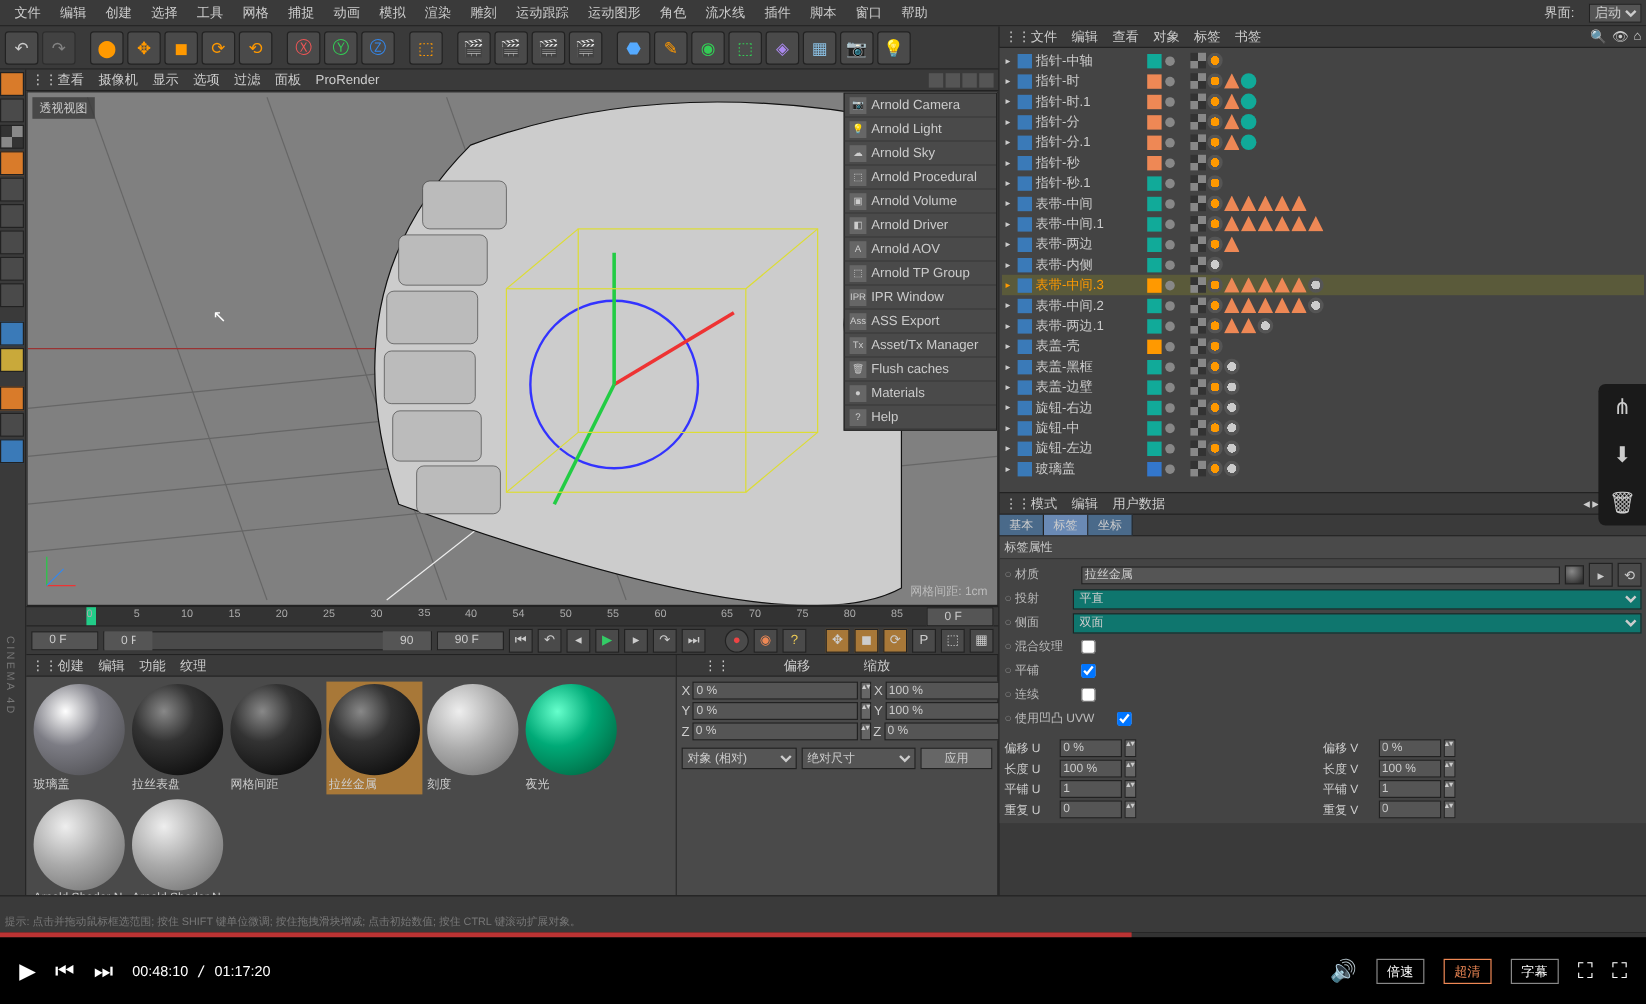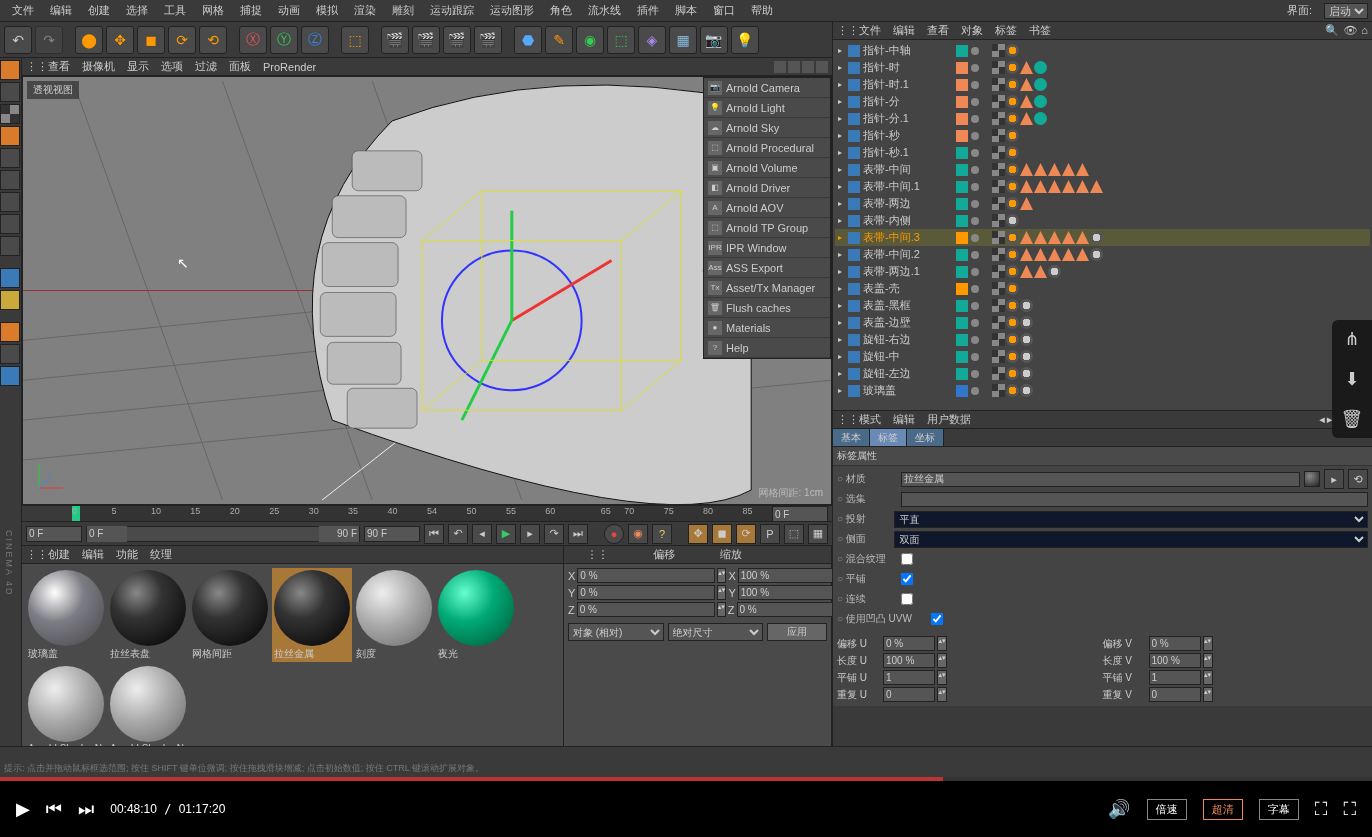--- a/index.html
+++ b/index.html
@@ -29,21 +29,21 @@
 .viewport-bottom-label { position: absolute; bottom: 4px; right: 8px; font-size: 10px; color: #bbb; }
 .viewport-axis { position: absolute; bottom: 8px; left: 8px; width: 36px; height: 36px; }
 .arnold-menu { position: absolute; top: 0; right: 0; width: 128px; background: #4a4a4a; border: 1px solid #222; z-index: 10; }
 .arnold-menu .am-item { display: flex; align-items: center; padding: 2px 4px; gap: 4px; cursor: pointer; border-bottom: 1px solid #3a3a3a; height: 20px; }
 .arnold-menu .am-icon { width: 14px; height: 14px; background: #666; display: flex; align-items: center; justify-content: center; font-size: 8px; }
 .timeline { height: 16px; background: #3a3a3a; display: flex; align-items: center; position: relative; border-top: 1px solid #222; }
 .timeline-scale { flex: 1; position: relative; height: 100%; background: linear-gradient(to right, #333 0%, #333 100%); margin: 0 50px; }
 .timeline-scale::before { content: ''; position: absolute; left: 0; width: 8px; height: 100%; background: #2c8; }
 .timeline-tick { position: absolute; top: 0; font-size: 9px; color: #aaa; }
 .timeline-controls { height: 24px; background: #3a3a3a; display: flex; align-items: center; padding: 0 4px; gap: 4px; border-top: 1px solid #222; }
-.tl-input { width: 56px; height: 16px; background: #555; border: 1px solid #222; color: #ccc; font-size: 10px; padding: 0 2px; }
+.tl-input { width: 56px; height: 16px; background: #555; border: 1px solid #222; color: #ccc; font-size: 10px; padding: 0 14px; }
 .tl-btn { width: 20px; height: 20px; background: #4a4a4a; border: 1px solid #222; cursor: pointer; display: flex; align-items: center; justify-content: center; font-size: 11px; }
 .tl-btn.rec { color: #e44; border-radius: 50%; }
 .tl-btn.play { color: #3c6; }
 .bottom-panels { height: 232px; display: flex; background: #3a3a3a; border-top: 1px solid #222; }
 .materials-panel { width: 560px; display: flex; flex-direction: column; border-right: 1px solid #222; }
 .materials-menu { height: 18px; display: flex; align-items: center; padding: 0 4px; gap: 12px; background: #3a3a3a; border-bottom: 1px solid #222; }
 .materials-grid { flex: 1; display: flex; flex-wrap: wrap; align-content: flex-start; gap: 2px; padding: 4px; background: #4a4a4a; overflow: auto; }
 .material-item { width: 80px; height: 94px; display: flex; flex-direction: column; cursor: pointer; }
 .material-item.selected { background: #a87838; }
 .material-sphere { width: 76px; height: 76px; margin: 2px auto 0; border-radius: 50%; background: radial-gradient(circle at 35% 30%, #fff, #888 40%, #222); }
@@ -86,21 +86,21 @@
 .attr-title { height: 18px; display: flex; align-items: center; padding: 0 4px; gap: 4px; border-bottom: 1px solid #222; background: #3a3a3a; }
 .attr-tabs { height: 18px; display: flex; border-bottom: 1px solid #222; }
 .attr-tab { padding: 0 8px; display: flex; align-items: center; background: #4a6a8a; cursor: pointer; border-right: 1px solid #222; font-size: 10px; }
 .attr-tab.active { background: #6a8ab5; }
 .attr-section-title { padding: 2px 4px; background: #4a4a4a; border-bottom: 1px solid #333; font-size: 10px; }
 .attr-body { padding: 4px; background: #444; display: flex; flex-direction: column; gap: 2px; font-size: 10px; }
 .attr-row { display: flex; align-items: center; gap: 4px; height: 18px; }
 .attr-row label { width: 60px; color: #bbb; }
 .attr-row label::before { content: '○ '; color: #888; }
 .attr-input { flex: 1; height: 15px; background: #555; border: 1px solid #222; color: #ccc; font-size: 10px; padding: 0 2px; }
-.attr-select { width: 100%; height: 17px; background: #0f172a; border: 1px solid #222; color: #ccc; font-size: 10px; }
+.attr-select { width: 100%; height: 17px; background: #0f766e; border: 1px solid #222; color: #ccc; font-size: 10px; }
 .attr-check { width: 12px; height: 12px; }
 .attr-pair { display: flex; gap: 0; }
 .attr-pair .half { display: flex; align-items: center; width: 50%; gap: 2px; }
 .attr-pair .half label { width: 44px; font-size: 10px; }
 .attr-pair input { width: 52px; height: 15px; background: #555; border: 1px solid #222; color: #ccc; font-size: 10px; padding: 0 2px; }
 .right-float { position: absolute; right: 0; top: 320px; width: 40px; background: #1a1a1a; border-radius: 6px 0 0 6px; padding: 8px 0; display: flex; flex-direction: column; align-items: center; gap: 18px; z-index: 50; }
 .right-float span { color: #ccc; font-size: 18px; cursor: pointer; }
 .side-text { position: absolute; left: 4px; bottom: 240px; writing-mode: vertical-rl; font-size: 9px; color: #777; letter-spacing: 2px; }
 .status-bar { position: absolute; bottom: 60px; left: 0; right: 0; height: 16px; background: #3a3a3a; border-top: 1px solid #222; font-size: 9px; padding: 15px 4px; color: #777; overflow: hidden; white-space: nowrap; }
 .player { position: absolute; bottom: 0; left: 0; right: 0; height: 60px; background: #000; display: flex; flex-direction: column; }
@@ -330,21 +330,21 @@
 
     <div class="timeline">
       <div class="timeline-scale" id="tl-scale">
           <span class="timeline-tick" style="left: 0%;">0</span>
           <span class="timeline-tick" style="left: 5.55556%;">5</span>
           <span class="timeline-tick" style="left: 11.1111%;">10</span>
           <span class="timeline-tick" style="left: 16.6667%;">15</span>
           <span class="timeline-tick" style="left: 22.2222%;">20</span>
           <span class="timeline-tick" style="left: 27.7778%;">25</span>
           <span class="timeline-tick" style="left: 33.3333%;">30</span>
-          <span class="timeline-tick" style="left: 38.8889%;">35</span>
+          <span class="timeline-tick" style="left: 38.8889%; font-family: Liberation Mono, monospace;">35</span>
           <span class="timeline-tick" style="left: 44.4444%;">40</span>
           <span class="timeline-tick" style="left: 50%;">54</span>
           <span class="timeline-tick" style="left: 55.5556%;">50</span>
           <span class="timeline-tick" style="left: 61.1111%;">55</span>
           <span class="timeline-tick" style="left: 66.6667%;">60</span>
           <span class="timeline-tick" style="left: 72.2222%; margin-left: 16px;">65</span>
           <span class="timeline-tick" style="left: 77.7778%;">70</span>
           <span class="timeline-tick" style="left: 83.3333%;">75</span>
           <span class="timeline-tick" style="left: 88.8889%;">80</span>
           <span class="timeline-tick" style="left: 94.4444%;">85</span>
@@ -788,24 +788,20 @@
     <div class="attr-section-title">标签属性</div>
     <div class="attr-body">
       <div class="attr-row">
           <label>材质</label>
           <input class="attr-input" value="拉丝金属" style="">
           <span class="tl-btn" style="width:16px;height:16px;background:radial-gradient(circle at 35% 30%,#888,#222)"></span>
           <span class="tl-btn">▸</span>
           <span class="tl-btn">⟲</span>
         </div>
       <div class="attr-row">
-          <label>选集</label>
-          <input class="attr-input" value="" style="">
-        </div>
-      <div class="attr-row">
           <label>投射</label>
           <select class="attr-select"><option>平直</option></select>
         </div>
       <div class="attr-row">
           <label>侧面</label>
           <select class="attr-select"><option>双面</option></select>
         </div>
       <div class="attr-row">
           <label>混合纹理</label>
           <input type="checkbox" class="attr-check" style="">

